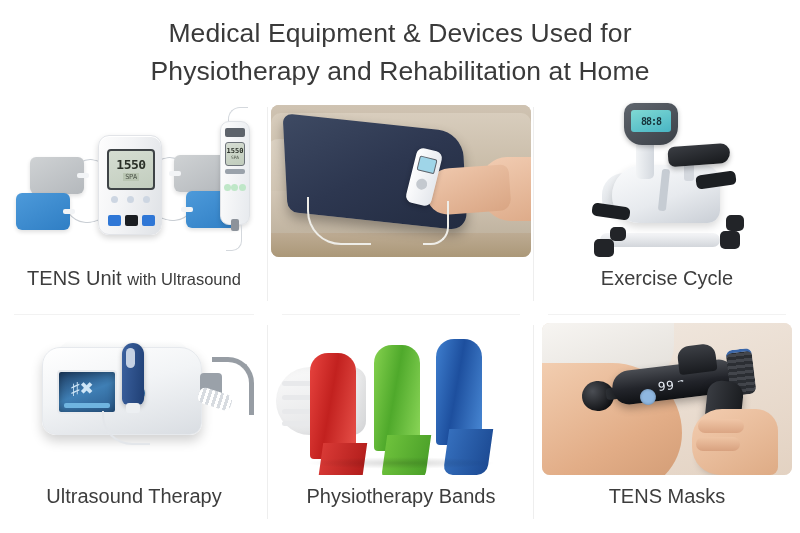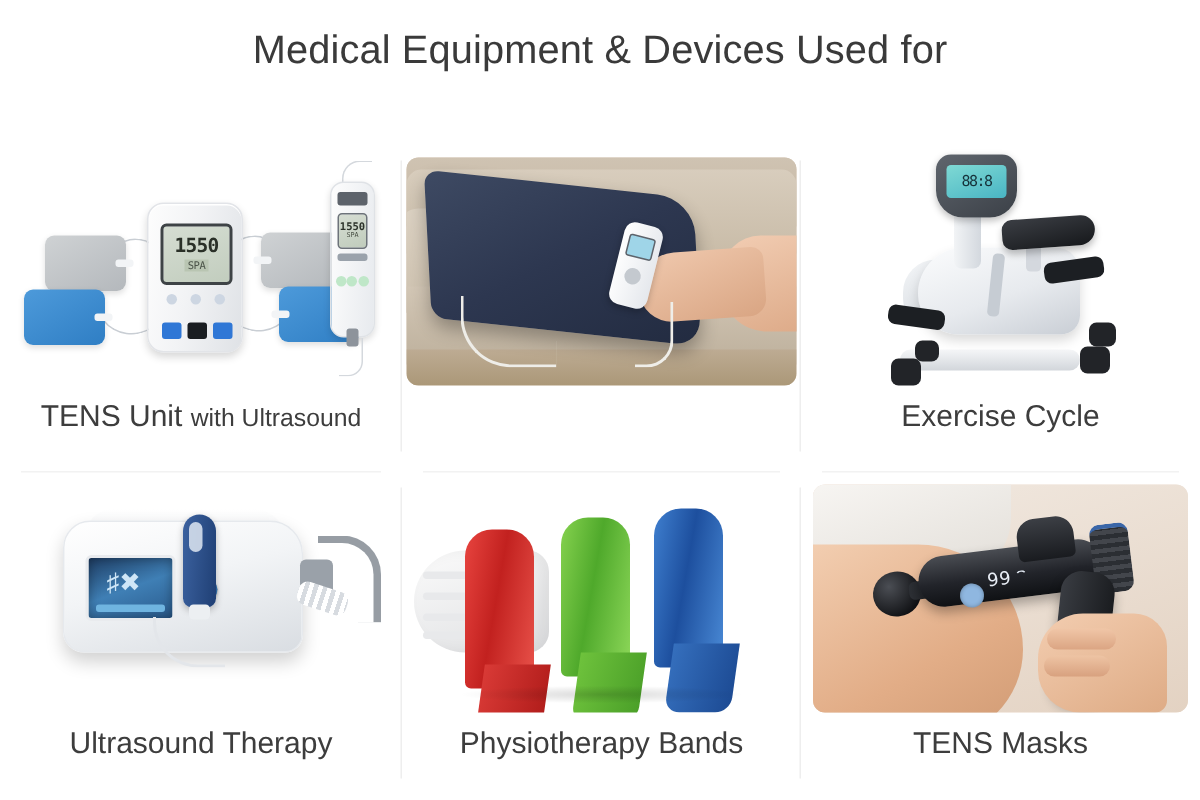--- a/index.html
+++ b/index.html
@@ -239,21 +239,21 @@
     border-radius: 10px 10px 18px 18px;
     box-shadow:0 2px 5px rgba(0,0,0,.25);
   }
   .cy-lcd {
     position:absolute; left:7px; top:7px; width:40px; height:22px;
     background: linear-gradient(160deg,#7fd9d4,#49b5c4);
     border-radius:3px; display:flex; align-items:center; justify-content:center;
   }
   .cy-lcd span {
     font-family:"DejaVu Sans Mono", monospace; font-size:10px; color:#16323a;
-    letter-spacing:-1px; font-weight:400;
+    letter-spacing:-1px; font-weight:700;
   }
   .cy-seat {
     position:absolute; left:96px; top:44px; width:62px; height:20px;
     background: linear-gradient(170deg,#3b3e44,#16181b);
     border-radius: 10px 14px 16px 10px; transform:rotate(-4deg);
     box-shadow:0 3px 5px rgba(0,0,0,.25);
   }
   .cy-seatpost {
     position:absolute; left:112px; top:58px; width:10px; height:22px;
     background:#d4d8de; border-radius:3px;
@@ -443,20 +443,21 @@
     background: linear-gradient(180deg,#eec4a4,#d8a17f); border-radius:10px;
   }
 </style>
 </head>
 <body>
 
 <div class="page">
 
   <div class="title-block">
     <div class="title-line">Medical Equipment &amp; Devices Used for</div>
+    <div class="title-line">Physiotherapy and Rehabilitation at Home</div>
   </div>
 
   <div class="grid">
 
     <div class="cell divider-right divider-bottom">
       <div class="thumb">
         <div class="tens photo">
           <div class="wire w1"></div>
           <div class="wire w2"></div>
           <div class="wire w3"></div>

